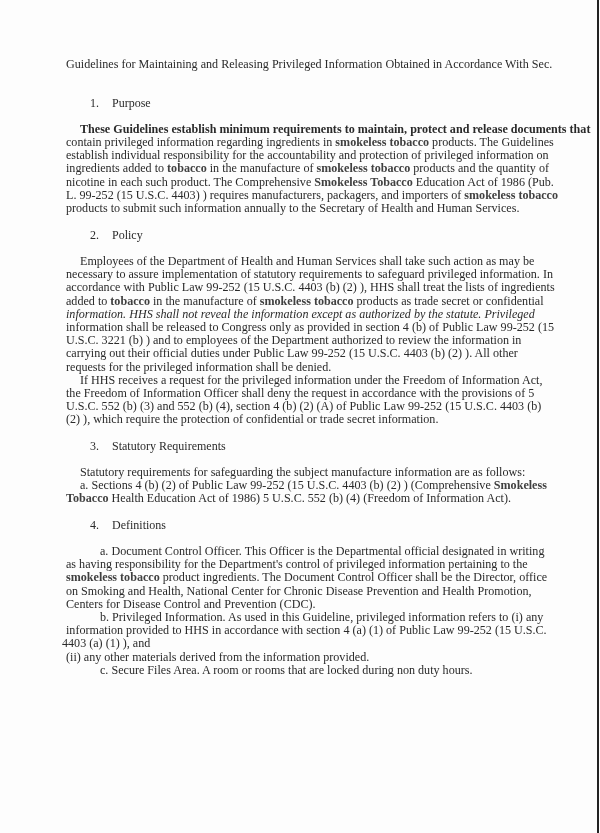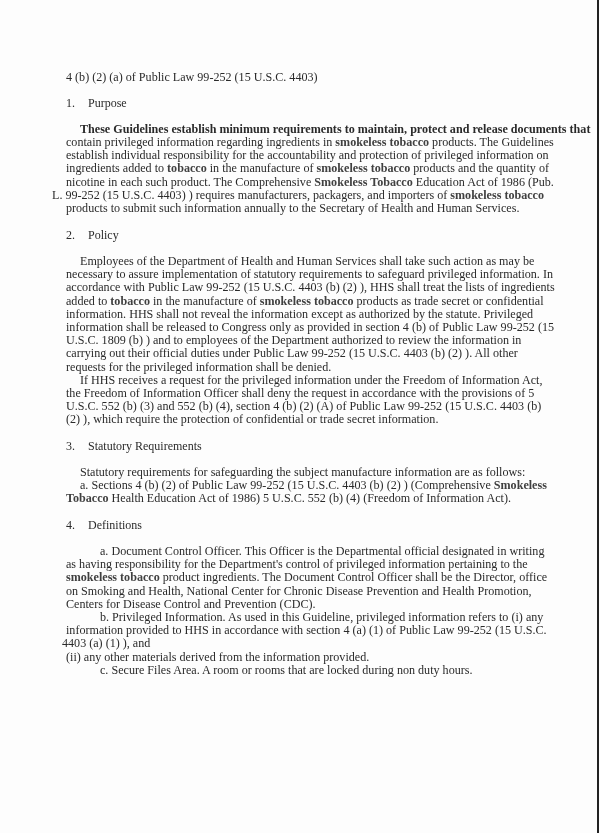--- a/index.html
+++ b/index.html
@@ -31,29 +31,29 @@
       background: #222;
     }
     .line {
       position: absolute;
       font-size: 12.1px;
       line-height: 13px;
       white-space: nowrap;
       letter-spacing: 0px;
     }
     .line b { font-weight: bold; color: #404040; }
-    .heading { font-size: 12px; }
+    .heading { font-size: 12px; margin-left: 24px; }
     .num { display: inline-block; width: 22px; }
   </style>
 </head>
 <body>
 
 <div class="page">
 
-  <div class="line" style="left:66px; top:71px;">4 (b) (2) (a) of Public Law 99-252 (15 U.S.C. 4403)</div>
+  <div class="line" style="left:66px; top:58px;">Guidelines for Maintaining and Releasing Privileged Information Obtained in Accordance With Sec.</div>
 
   <div class="line heading" style="left:66px; top:97px;">
     <span class="num">1.</span><span>Purpose</span>
   </div>
 
   <div class="line heading" style="left:66px; top:229px;">
     <span class="num">2.</span><span>Policy</span>
   </div>
 
   <div class="line heading" style="left:66px; top:440px;">
@@ -63,29 +63,29 @@
   <div class="line heading" style="left:66px; top:519px;">
     <span class="num">4.</span><span>Definitions</span>
   </div>
 
   <div id="body-lines">
       <div class="line" style="left: 80px; top: 123px; font-weight: bold;"><span>These Guidelines establish minimum requirements to maintain, protect and release documents that</span></div>
       <div class="line" style="left: 66px; top: 136px;"><span>contain privileged information regarding ingredients in </span><b>smokeless tobacco</b><span> products. The Guidelines</span></div>
       <div class="line" style="left: 66px; top: 149px;"><span>establish individual responsibility for the accountability and protection of privileged information on</span></div>
       <div class="line" style="left: 66px; top: 162px;"><span>ingredients added to </span><b>tobacco</b><span> in the manufacture of </span><b>smokeless tobacco</b><span> products and the quantity of</span></div>
       <div class="line" style="left: 66px; top: 176px;"><span>nicotine in each such product. The Comprehensive </span><b>Smokeless Tobacco</b><span> Education Act of 1986 (Pub.</span></div>
-      <div class="line" style="left: 52px; top: 189px; font-family: Liberation Serif, serif;"><span>L. 99-252 (15 U.S.C. 4403) ) requires manufacturers, packagers, and importers of </span><b>smokeless tobacco</b></div>
+      <div class="line" style="left: 66px; top: 189px; font-family: Liberation Serif, serif;"><span>L. 99-252 (15 U.S.C. 4403) ) requires manufacturers, packagers, and importers of </span><b>smokeless tobacco</b></div>
       <div class="line" style="left: 66px; top: 202px;"><span>products to submit such information annually to the Secretary of Health and Human Services.</span></div>
       <div class="line" style="left: 80px; top: 255px;"><span>Employees of the Department of Health and Human Services shall take such action as may be</span></div>
       <div class="line" style="left: 66px; top: 268px;"><span>necessary to assure implementation of statutory requirements to safeguard privileged information. In</span></div>
       <div class="line" style="left: 66px; top: 281px;"><span>accordance with Public Law 99-252 (15 U.S.C. 4403 (b) (2) ), HHS shall treat the lists of ingredients</span></div>
       <div class="line" style="left: 66px; top: 295px;"><span>added to </span><b>tobacco</b><span> in the manufacture of </span><b>smokeless tobacco</b><span> products as trade secret or confidential</span></div>
-      <div class="line" style="left: 66px; top: 308px;"><span>information. HHS shall not reveal the information except as authorized by the statute. Privileged</span></div>
+      <div class="line" style="left: 66px; top: 308px; font-style: italic;"><span>information. HHS shall not reveal the information except as authorized by the statute. Privileged</span></div>
       <div class="line" style="left: 66px; top: 321px;"><span>information shall be released to Congress only as provided in section 4 (b) of Public Law 99-252 (15</span></div>
-      <div class="line" style="left: 66px; top: 334px;"><span>U.S.C. 1809 (b) ) and to employees of the Department authorized to review the information in</span></div>
+      <div class="line" style="left: 66px; top: 334px;"><span>U.S.C. 3221 (b) ) and to employees of the Department authorized to review the information in</span></div>
       <div class="line" style="left: 66px; top: 347px;"><span>carrying out their official duties under Public Law 99-252 (15 U.S.C. 4403 (b) (2) ). All other</span></div>
       <div class="line" style="left: 66px; top: 361px;"><span>requests for the privileged information shall be denied.</span></div>
       <div class="line" style="left: 80px; top: 374px;"><span>If HHS receives a request for the privileged information under the Freedom of Information Act,</span></div>
       <div class="line" style="left: 66px; top: 387px;"><span>the Freedom of Information Officer shall deny the request in accordance with the provisions of 5</span></div>
       <div class="line" style="left: 66px; top: 400px;"><span>U.S.C.  552 (b) (3) and 552 (b) (4), section 4 (b) (2) (A) of Public Law 99-252 (15 U.S.C. 4403 (b)</span></div>
       <div class="line" style="left: 66px; top: 413px;"><span>(2) ), which require the protection of confidential or trade secret information.</span></div>
       <div class="line" style="left: 80px; top: 466px;"><span>Statutory requirements for safeguarding the subject manufacture information are as follows:</span></div>
       <div class="line" style="left: 80px; top: 479px;"><span>a. Sections 4 (b) (2) of Public Law 99-252 (15 U.S.C. 4403 (b) (2) ) (Comprehensive </span><b>Smokeless</b></div>
       <div class="line" style="left: 66px; top: 492px;"><b>Tobacco</b><span> Health Education Act of 1986) 5 U.S.C. 552 (b) (4) (Freedom of Information Act).</span></div>
       <div class="line" style="left: 100px; top: 545px; text-align: right;"><span>a. Document Control Officer. This Officer is the Departmental official designated in writing</span></div>

